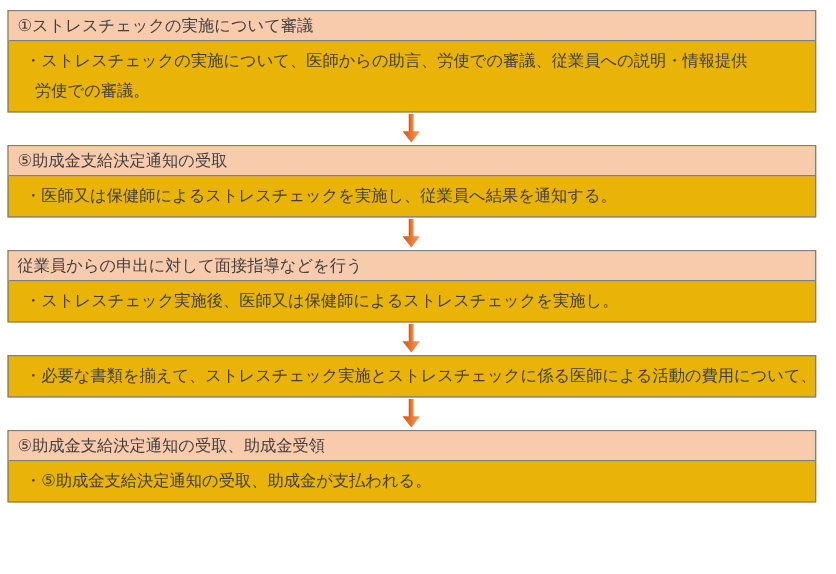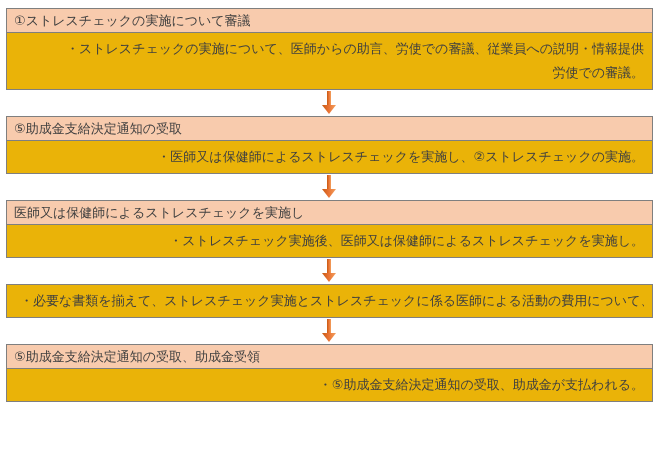--- a/index.html
+++ b/index.html
@@ -27,21 +27,20 @@
     border-bottom: 1px solid #7F7F7F;
     font-size: 13px;
     line-height: 23px;
     padding: 0 6px 0 7px;
     white-space: nowrap;
     overflow: hidden;
   }
   .step-body {
     padding: 4px 8px 4px 0;
     font-size: 13px;
-    text-align: right;
   }
   .body-line {
     line-height: 24px;
     padding-left: 13px;
     white-space: nowrap;
     overflow: hidden;
   }
   .body-line.cont {
     padding-left: 21px;
   }
@@ -82,33 +81,33 @@
   <div class="arrow-row">
     <svg width="16" height="24" viewBox="0 0 16 24">
       <rect x="6" y="0" width="4" height="15" fill="url(#arrowGrad)"></rect>
       <polygon points="1,14 15,14 8,23" fill="url(#arrowGrad)"></polygon>
     </svg>
   </div>
 
   <section class="step">
     <div class="step-header">⑤助成金支給決定通知の受取</div>
     <div class="step-body">
-      <div class="body-line">・医師又は保健師によるストレスチェックを実施し、②ストレスチェックの実施。</div>
+      <div class="body-line">・医師又は保健師によるストレスチェックを実施し、従業員へ結果を通知する。</div>
     </div>
   </section>
 
   <div class="arrow-row">
     <svg width="16" height="24" viewBox="0 0 16 24">
       <rect x="6" y="0" width="4" height="15" fill="url(#arrowGrad)"></rect>
       <polygon points="1,14 15,14 8,23" fill="url(#arrowGrad)"></polygon>
     </svg>
   </div>
 
   <section class="step">
-    <div class="step-header">医師又は保健師によるストレスチェックを実施し</div>
+    <div class="step-header">従業員からの申出に対して面接指導などを行う</div>
     <div class="step-body">
       <div class="body-line">・ストレスチェック実施後、医師又は保健師によるストレスチェックを実施し。</div>
     </div>
   </section>
 
   <div class="arrow-row">
     <svg width="16" height="24" viewBox="0 0 16 24">
       <rect x="6" y="0" width="4" height="15" fill="url(#arrowGrad)"></rect>
       <polygon points="1,14 15,14 8,23" fill="url(#arrowGrad)"></polygon>
     </svg>

